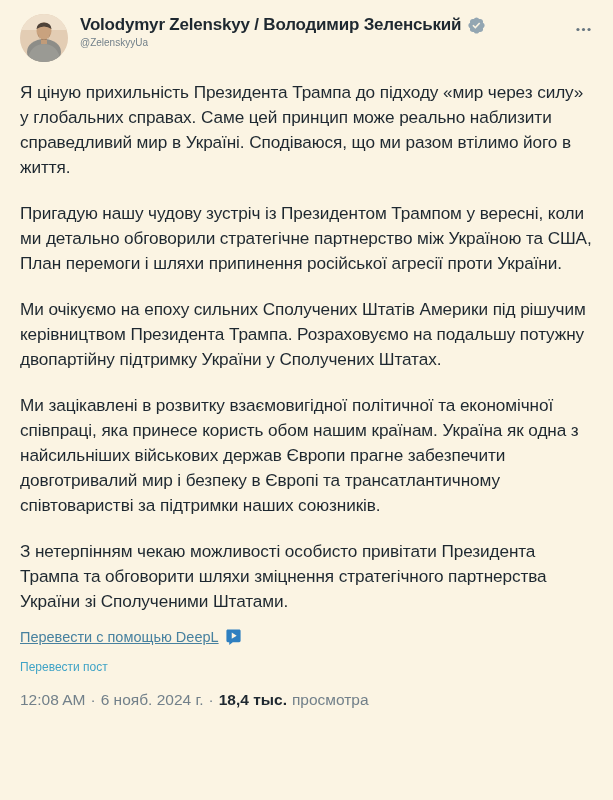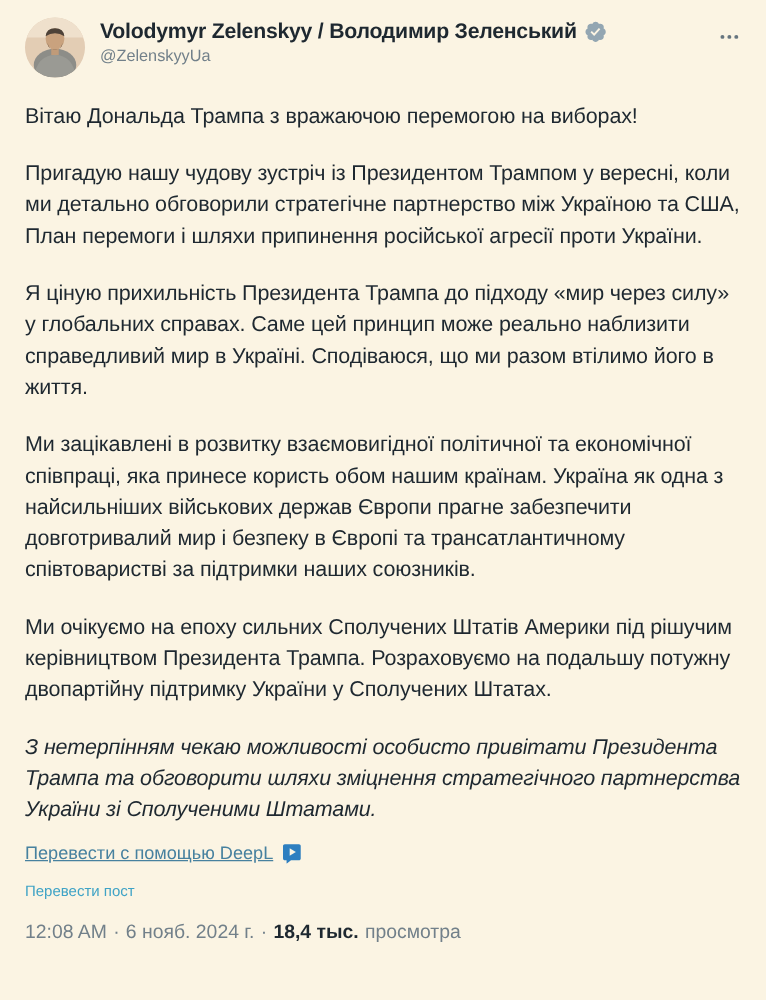--- a/index.html
+++ b/index.html
@@ -46,42 +46,42 @@
   .display-name {
     font-size: 17px;
     font-weight: 700;
     color: #1e2830;
     letter-spacing: -0.2px;
     white-space: nowrap;
     cursor: pointer;
   }
   .verified { display: inline-flex; margin-left: 2px; }
   .handle {
-    font-size: 13px;
+    font-size: 10px;
     color: #72808a;
     margin-top: 2px;
     cursor: pointer;
   }
   .more {
     flex: 0 0 auto;
     padding: 6px 0 6px 10px;
     cursor: pointer;
     display: flex;
     align-items: center;
   }
 
   
   .body p {
     font-size: 17.2px;
     line-height: 25px;
     color: #1e2830;
     letter-spacing: -0.1px;
     margin: 0 0 21px 0;
   }
-  .body p:last-child { margin-bottom: 12px; font-style: italic; }
+  .body p:last-child { margin-bottom: 12px; }
 
   
   .deepl-row {
     display: flex;
     align-items: center;
     gap: 6px;
     margin-top: 14px;
   }
   .deepl-link {
     font-size: 14.5px;
@@ -145,25 +145,24 @@
       <div class="more">
         <svg width="19" height="19" viewBox="0 0 24 24">
           <circle cx="5" cy="12" r="2" fill="#66757f"></circle>
           <circle cx="12" cy="12" r="2" fill="#66757f"></circle>
           <circle cx="19" cy="12" r="2" fill="#66757f"></circle>
         </svg>
       </div>
     </header>
 
     <div class="body">
-      <p>Вітаю Дональда Трампа з вражаючою перемогою на виборах!</p>
+      <p>Я ціную прихильність Президента Трампа до підходу «мир через силу» у глобальних справах. Саме цей принцип може реально наблизити справедливий мир в Україні. Сподіваюся, що ми разом втілимо його в життя.</p>
       <p>Пригадую нашу чудову зустріч із Президентом Трампом у вересні, коли ми детально обговорили стратегічне партнерство між Україною та США, План перемоги і шляхи припинення російської агресії проти України.</p>
-      <p>Я ціную прихильність Президента Трампа до підходу «мир через силу» у глобальних справах. Саме цей принцип може реально наблизити справедливий мир в Україні. Сподіваюся, що ми разом втілимо його в життя.</p>
+      <p>Ми очікуємо на епоху сильних Сполучених Штатів Америки під рішучим керівництвом Президента Трампа. Розраховуємо на подальшу потужну двопартійну підтримку України у Сполучених Штатах.</p>
       <p>Ми зацікавлені в розвитку взаємовигідної політичної та економічної співпраці, яка принесе користь обом нашим країнам. Україна як одна з найсильніших військових держав Європи прагне забезпечити довготривалий мир і безпеку в Європі та трансатлантичному співтоваристві за підтримки наших союзників.</p>
-      <p>Ми очікуємо на епоху сильних Сполучених Штатів Америки під рішучим керівництвом Президента Трампа. Розраховуємо на подальшу потужну двопартійну підтримку України у Сполучених Штатах.</p>
       <p>З нетерпінням чекаю можливості особисто привітати Президента Трампа та обговорити шляхи зміцнення стратегічного партнерства України зі Сполученими Штатами.</p>
     </div>
 
     <div class="deepl-row">
       <a class="deepl-link">Перевести с помощью DeepL</a>
       <span class="deepl-icon">
         <svg width="17" height="17" viewBox="0 0 24 24">
           <path fill="#2e7fc0" d="M4 2h16c1.1 0 2 .9 2 2v14c0 1.1-.9 2-2 2h-9l-5 4v-4H4c-1.1 0-2-.9-2-2V4c0-1.1.9-2 2-2z"></path>
           <path fill="#fbf4e3" d="M9.5 6.5l7 4.3-7 4.3z"></path>
         </svg>

